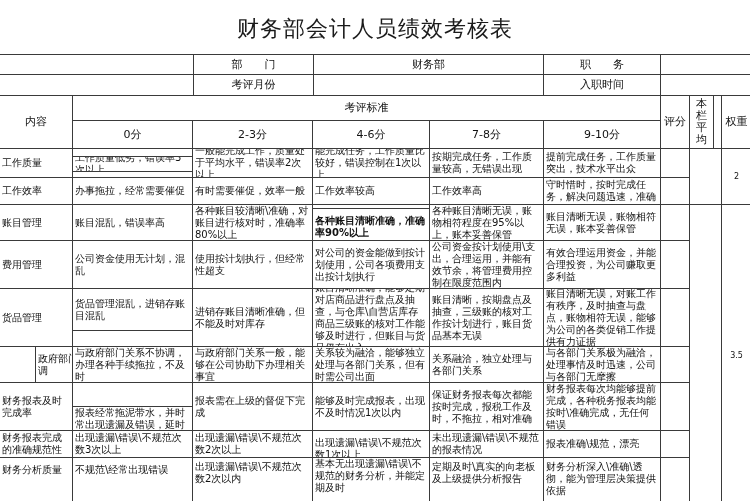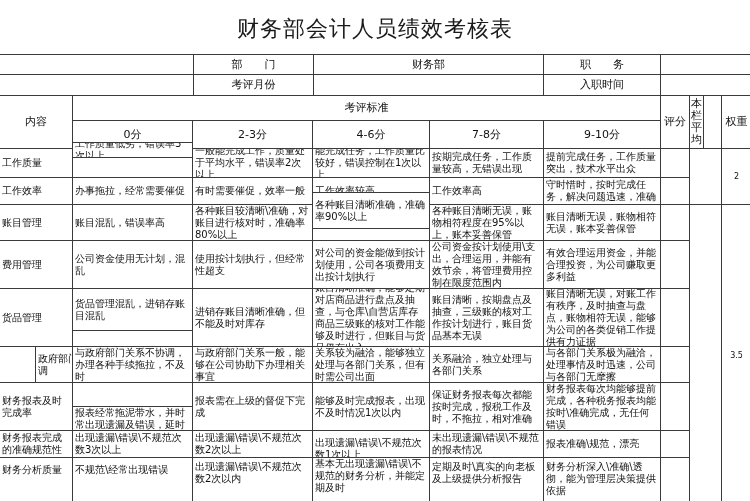--- a/index.html
+++ b/index.html
@@ -26,52 +26,52 @@
 
 <div class="cell" style="left:-1px;top:74px;width:195px;height:22px;"></div>
 <div class="cell c hdr" style="left:193px;top:74px;width:121px;height:22px;">考评月份</div>
 <div class="cell c hdr" style="left:313px;top:74px;width:231px;height:22px;"></div>
 <div class="cell c hdr" style="left:543px;top:74px;width:118px;height:22px;">入职时间</div>
 <div class="cell c hdr" style="left:660px;top:74px;width:91px;height:22px;"></div>
 
 <div class="cell c hdr" style="left:-1px;top:95px;width:74px;height:54px;">内容</div>
 <div class="cell c hdr" style="left:72px;top:95px;width:589px;height:26px;">考评标准</div>
 <div class="cell c hdr" style="left:660px;top:95px;width:30px;height:54px;">评分</div>
-<div class="cell c hdr" style="left:689px;top:95px;width:15px;height:54px;padding:6px 4px;line-height:12px;">本栏平均</div>
+<div class="cell c hdr" style="left:689px;top:95px;width:25px;height:54px;padding:6px 4px;line-height:12px;">本栏平均</div>
 <div class="cell c hdr" style="left:721px;top:95px;width:31px;height:54px;">权重</div>
 
 <div class="cell c hdr" style="left:72px;top:120px;width:121px;height:29px;">0分</div>
 <div class="cell c hdr" style="left:192px;top:120px;width:121px;height:29px;">2-3分</div>
 <div class="cell c hdr" style="left:312px;top:120px;width:118px;height:29px;">4-6分</div>
 <div class="cell c hdr" style="left:429px;top:120px;width:115px;height:29px;">7-8分</div>
 <div class="cell c hdr" style="left:543px;top:120px;width:118px;height:29px;">9-10分</div>
 
 <div class="cell l" style="left:-1px;top:148px;width:74px;height:30px;">工作质量</div>
-<div class="cell l" style="left:72px;top:142px;width:121px;height:16px;">工作质量低劣，错误率3次以上</div>
+<div class="cell l" style="left:72px;top:156px;width:121px;height:16px;">工作质量低劣，错误率3次以上</div>
 <div class="cell l" style="left:192px;top:148px;width:121px;height:30px;">一般能完成工作，质量处于平均水平，错误率2次以上</div>
 <div class="cell l" style="left:312px;top:148px;width:118px;height:30px;">能完成任务，工作质量比较好，错误控制在1次以上</div>
 <div class="cell l" style="left:429px;top:148px;width:115px;height:30px;">按期完成任务，工作质量较高，无错误出现</div>
 <div class="cell l" style="left:543px;top:148px;width:118px;height:30px;">提前完成任务，工作质量突出，技术水平出众</div>
 <div class="cell c" style="left:660px;top:148px;width:30px;height:30px;"></div>
 
 <div class="cell l" style="left:-1px;top:177px;width:74px;height:28px;">工作效率</div>
 <div class="cell l" style="left:72px;top:177px;width:121px;height:28px;">办事拖拉，经常需要催促</div>
 <div class="cell l" style="left:192px;top:177px;width:121px;height:28px;">有时需要催促，效率一般</div>
 <div class="cell l" style="left:312px;top:177px;width:118px;height:28px;">工作效率较高</div>
 <div class="cell l" style="left:429px;top:177px;width:115px;height:28px;">工作效率高</div>
 <div class="cell l" style="left:543px;top:177px;width:118px;height:28px;">守时惜时，按时完成任务，解决问题迅速，准确</div>
 <div class="cell c" style="left:660px;top:177px;width:30px;height:28px;"></div>
 
 <div class="cell c" style="left:689px;top:148px;width:33px;height:57px;"></div>
 <div class="cell c" style="left:721px;top:148px;width:31px;height:57px;font-size:8px;">2</div>
 
 <div class="cell l" style="left:-1px;top:204px;width:74px;height:37px;">账目管理</div>
 <div class="cell l" style="left:72px;top:204px;width:121px;height:37px;">账目混乱，错误率高</div>
 <div class="cell l" style="left:192px;top:204px;width:121px;height:37px;">各种账目较清晰\准确，对账目进行核对时，准确率80%以上</div>
-<div class="cell l" style="left:312px;top:192px;width:118px;height:37px;">各种账目清晰准确，准确率90%以上</div>
+<div class="cell l" style="left:312px;top:208px;width:118px;height:37px;font-weight:bold;">各种账目清晰准确，准确率90%以上</div>
 <div class="cell l" style="left:429px;top:204px;width:115px;height:37px;">各种账目清晰无误，账物相符程度在95%以上，账本妥善保管</div>
 <div class="cell l" style="left:543px;top:204px;width:118px;height:37px;">账目清晰无误，账物相符无误，账本妥善保管</div>
 <div class="cell c" style="left:660px;top:204px;width:30px;height:37px;"></div>
 
 <div class="cell l" style="left:-1px;top:240px;width:74px;height:49px;">费用管理</div>
 <div class="cell l" style="left:72px;top:240px;width:121px;height:49px;">公司资金使用无计划，混乱</div>
 <div class="cell l" style="left:192px;top:240px;width:121px;height:49px;">使用按计划执行，但经常性超支</div>
 <div class="cell l" style="left:312px;top:240px;width:118px;height:49px;">对公司的资金能做到按计划使用，公司各项费用支出按计划执行</div>
 <div class="cell l" style="left:429px;top:240px;width:115px;height:49px;">公司资金按计划使用\支出，合理运用，并能有效节余，将管理费用控制在限度范围内</div>
 <div class="cell l" style="left:543px;top:240px;width:118px;height:49px;">有效合理运用资金，并能合理投资，为公司赚取更多利益</div>

